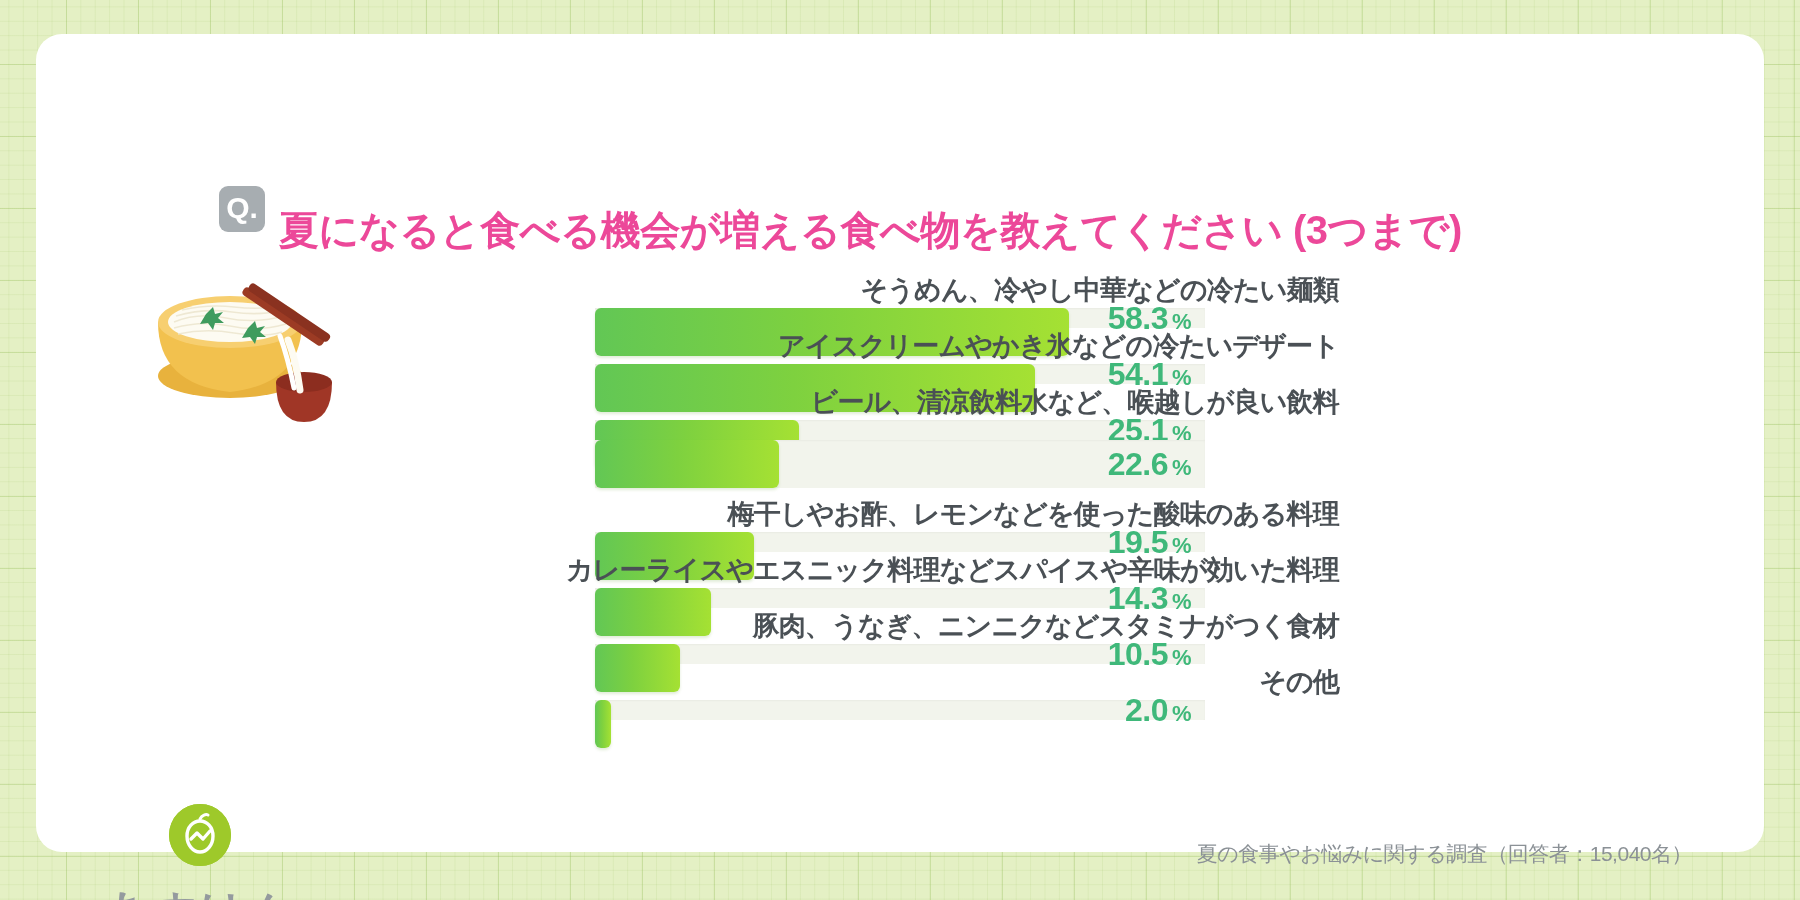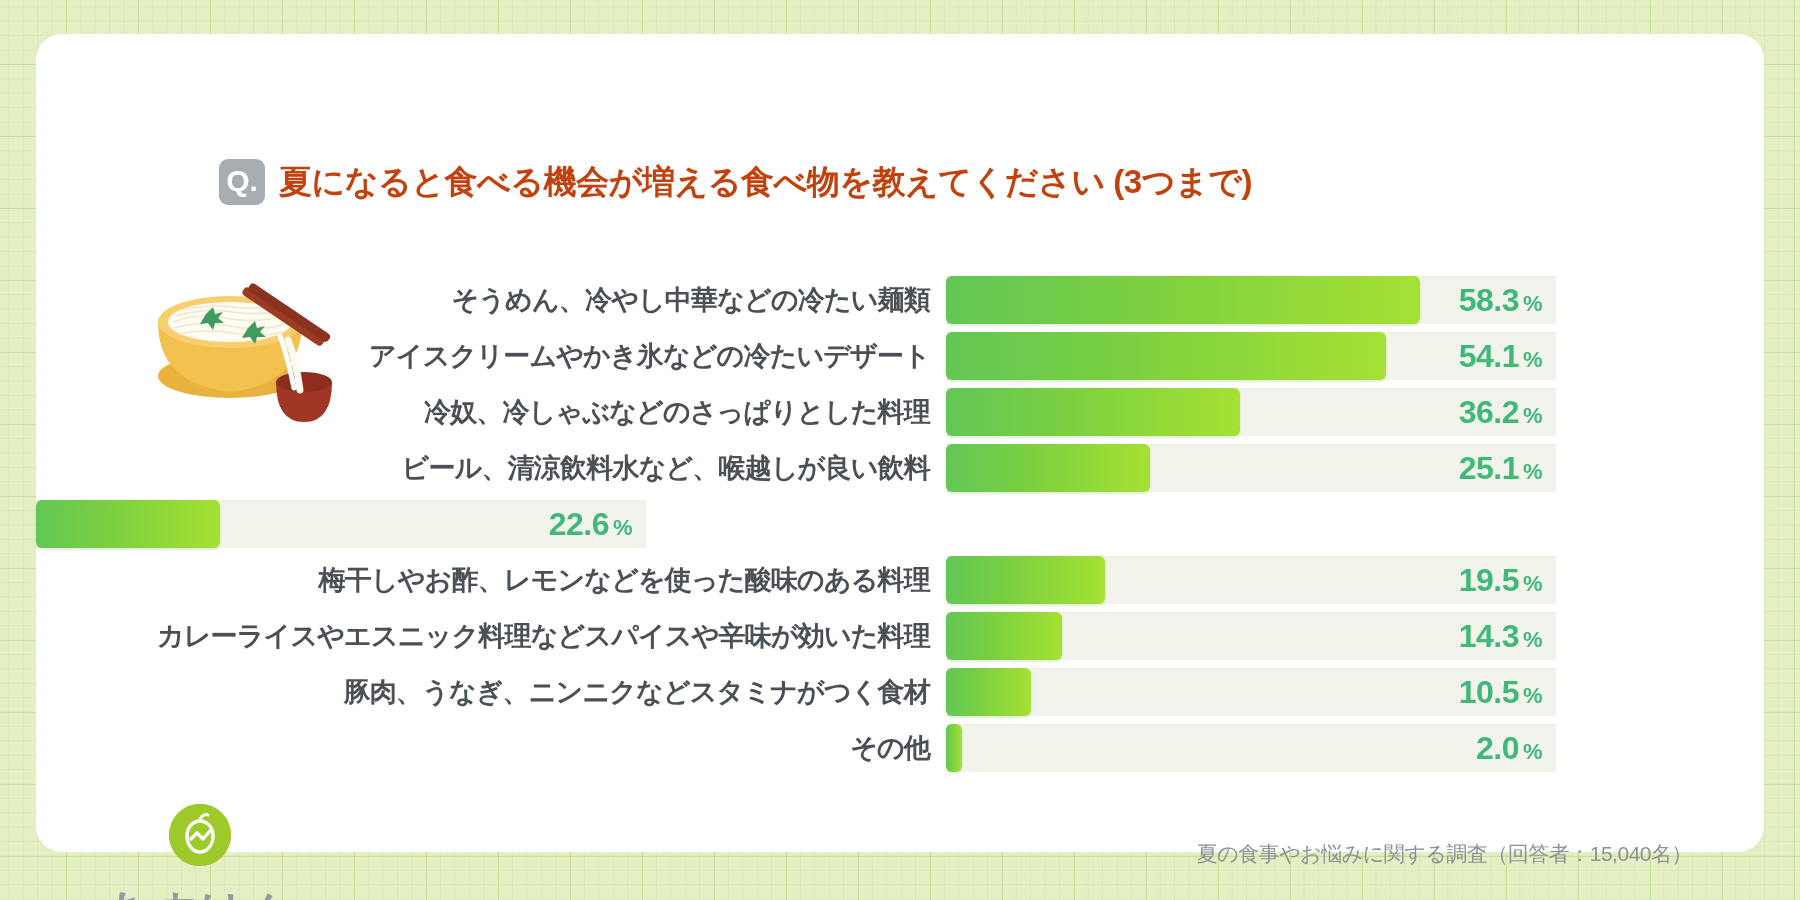--- a/index.html
+++ b/index.html
@@ -31,33 +31,33 @@
     display:flex; align-items:center; gap:14px;
   }
   .q-badge {
     width:46px; height:46px; border-radius:9px;
     background:#a7adb1; color:#ffffff;
     display:flex; align-items:center; justify-content:center;
     font-size:30px; font-weight:bold; letter-spacing:0px;
     padding-bottom:2px;
   }
   .title-text {
-    font-size:33px; font-weight:bold; color:#c2410c;
-    letter-spacing:-0.5px; white-space:nowrap;
+    font-size:40px; font-weight:bold; color:#ec4899;
+    letter-spacing:-0.5px; white-space:nowrap;margin-top:44px;
   }
 
   
   .illustration { position:absolute; left:112px; top:230px; width:220px; height:160px; }
 
   
   .chart { position:absolute; left:0; top:238px; width:100%; }
   .row {
     position:relative;
     height:56px;
-    display:flex; align-items:center;
+    display:flex; align-items:center;flex-direction:column;
   }
   .row-label {
     width:910px; text-align:right;
     padding-right:16px;
     font-size:27px; font-weight:bold; color:#4a5055;
     letter-spacing:-0.8px; white-space:nowrap;
   }
   .track {
     position:relative;
     width:610px; height:48px;
@@ -149,27 +149,20 @@
     </div>
 
     <div class="row">
       <div class="row-label">アイスクリームやかき氷などの冷たいデザート</div>
       <div class="track">
         <div class="bar" style="width: 72.1333%;"></div>
         <div class="pct"><span>54.1</span><span class="unit">%</span></div>
       </div>
     </div>
 
-    <div class="row">
-      <div class="row-label">冷奴、冷しゃぶなどのさっぱりとした料理</div>
-      <div class="track">
-        <div class="bar" style="width: 48.2667%;"></div>
-        <div class="pct"><span>36.2</span><span class="unit">%</span></div>
-      </div>
-    </div>
 
     <div class="row">
       <div class="row-label">ビール、清涼飲料水など、喉越しが良い飲料</div>
       <div class="track">
         <div class="bar" style="width: 33.4667%;"></div>
         <div class="pct"><span>25.1</span><span class="unit">%</span></div>
       </div>
     </div>
 
     <div class="row">

